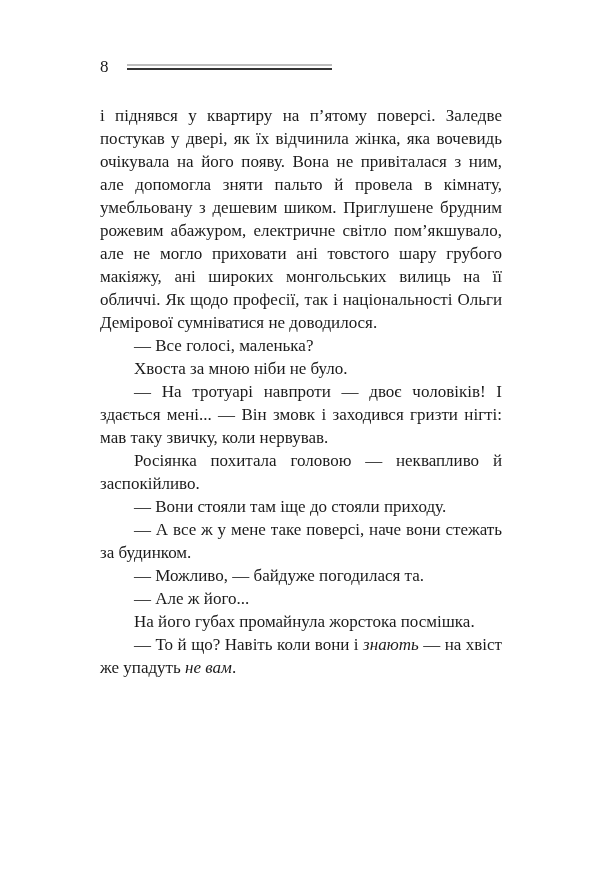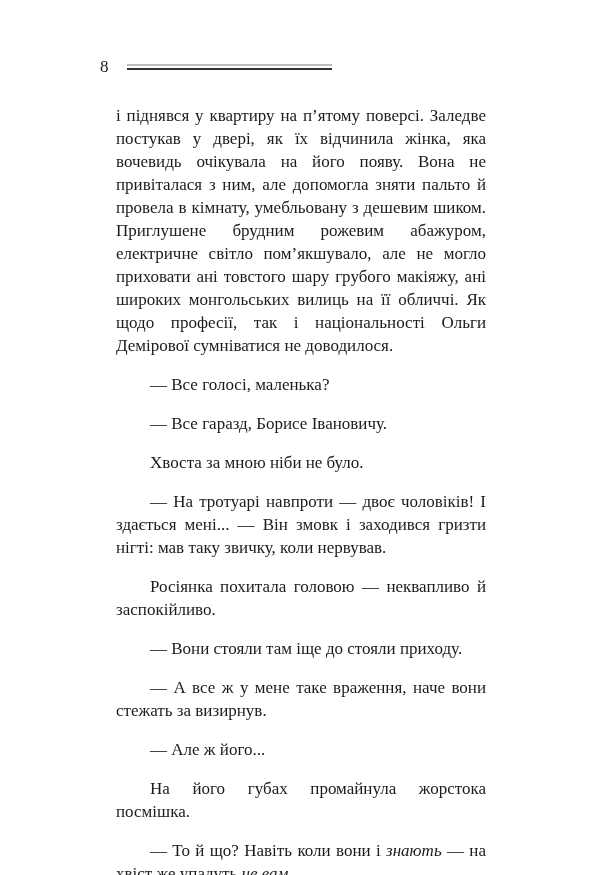--- a/index.html
+++ b/index.html
@@ -37,21 +37,21 @@
       #ffffff 2px, #ffffff 4px,
       #333333 4px, #333333 6px,
       transparent 6px
     );
   }
   .page-text {
     font-size: 17px;
     line-height: 23px;
   }
   .para {
-    margin: 16px;
+    margin: 0;
     text-align: justify;
     hyphens: auto;
     -webkit-hyphens: auto;
   }
   .para.indent {
     text-indent: 34px;
   }
   .para em {
     font-style: italic;
   }
@@ -60,23 +60,23 @@
 <body>
 
 <div class="page">
   <div class="page-header">
     <span class="page-number">8</span>
     <div class="header-rule"></div>
   </div>
   <div class="page-text">
       <p class="para"><span>і піднявся у квартиру на п’ятому поверсі. Заледве постукав у двері, як їх відчинила жінка, яка вочевидь очікувала на його появу. Вона не привіталася з ним, але допомогла зняти пальто й провела в кімнату, умебльовану з дешевим шиком. Приглушене брудним рожевим абажуром, електричне світло пом’якшувало, але не могло приховати ані товстого шару грубого макіяжу, ані широких монгольських вилиць на її обличчі. Як щодо професії, так і національності Ольги Демірової сумніватися не доводилося.</span></p>
       <p class="para indent"><span>— Все голосі, маленька?</span></p>
-      <p class="para indent"><span>— Все гаразд, Борисе Івановичу.</span></p>
       <p class="para indent"><span>Хвоста за мною ніби не було.</span></p>
       <p class="para indent"><span>— На тротуарі навпроти — двоє чоловіків! І здається мені... — Він змовк і заходився гризти нігті: мав таку звичку, коли нервував.</span></p>
       <p class="para indent"><span>Росіянка похитала головою — неквапливо й заспокійливо.</span></p>
       <p class="para indent"><span>— Вони стояли там іще до стояли приходу.</span></p>
-      <p class="para indent"><span>— А все ж у мене таке враження, наче вони стежать за визирнув.</span></p>
+      <p class="para indent"><span>— А все ж у мене таке поверсі, наче вони стежать за будинком.</span></p>
+      <p class="para indent"><span>— Можливо, — байдуже погодилася та.</span></p>
       <p class="para indent"><span>— Але ж його...</span></p>
       <p class="para indent"><span>На його губах промайнула жорстока посмішка.</span></p>
       <p class="para indent"><span>— То й що? Навіть коли вони і </span><em>знають</em><span> — на хвіст же упадуть </span><em>не вам</em><span>.</span></p>
     </div>
 </div>
 
 </body></html>

